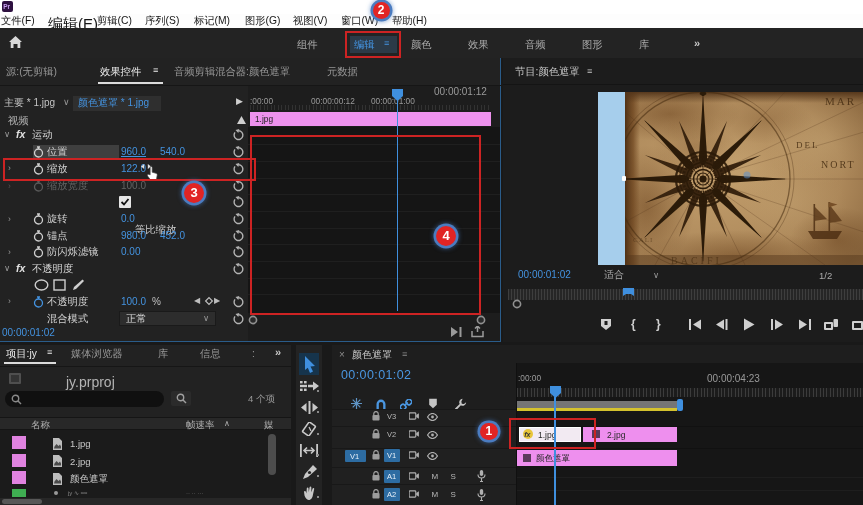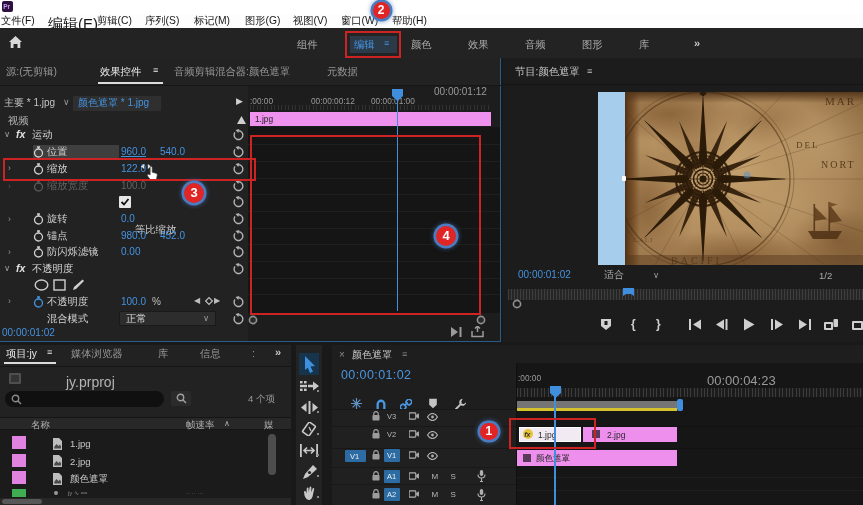--- a/index.html
+++ b/index.html
@@ -616,21 +616,21 @@
 <div class="t" style="left:350px;top:452.5px;font-size:7.5px;color:#e8f0f8;">V1</div>
 <div class="a" style="left:332px;top:408.5px;width:185px;height:1px;background:#181818;"></div>
 <div class="a" style="left:332px;top:425.5px;width:185px;height:1px;background:#181818;"></div>
 <div class="a" style="left:332px;top:447.8px;width:185px;height:1px;background:#181818;"></div>
 <div class="a" style="left:332px;top:466.5px;width:185px;height:1px;background:#181818;"></div>
 <div class="a" style="left:332px;top:483.5px;width:185px;height:1px;background:#181818;"></div>
 <div class="a" style="left:515.5px;top:363px;width:1.5px;height:142px;background:#101010;"></div>
 
 <div class="a" style="left:517px;top:363px;width:346px;height:142px;background:#161616;"></div>
 <div class="t" style="left:518px;top:373.5px;font-size:8.3px;color:#9a9a9a;">:00:00</div>
-<div class="t" style="left:687px;top:373.5px;font-size:13px;color:#9a9a9a;padding-left:20px;">00:00:04:23</div>
+<div class="t" style="left:687px;top:373.5px;font-size:10px;color:#9a9a9a;padding-left:20px;">00:00:04:23</div>
 <div class="a" style="left:517px;top:388px;width:346px;height:9px;background:repeating-linear-gradient(90deg,#3c3c3c 0 1px,#1c1c1c 1px 3.4px);"></div>
 
 <div class="a" style="left:517px;top:401px;width:160px;height:7px;background:#757575;"></div>
 <div class="a" style="left:517px;top:408px;width:160px;height:2.5px;background:#d4c22e;"></div>
 <div class="a" style="left:676.5px;top:398.5px;width:6px;height:12.5px;background:#3f8fde;border-radius:2px;"></div>
 
 <div class="a" style="left:517px;top:425.5px;width:346px;height:1px;background:#111;"></div>
 <div class="a" style="left:517px;top:447.8px;width:346px;height:1px;background:#111;"></div>
 <div class="a" style="left:517px;top:477px;width:346px;height:1px;background:#1e1e1e;"></div>
 <div class="a" style="left:517px;top:490px;width:346px;height:1px;background:#1e1e1e;"></div>

